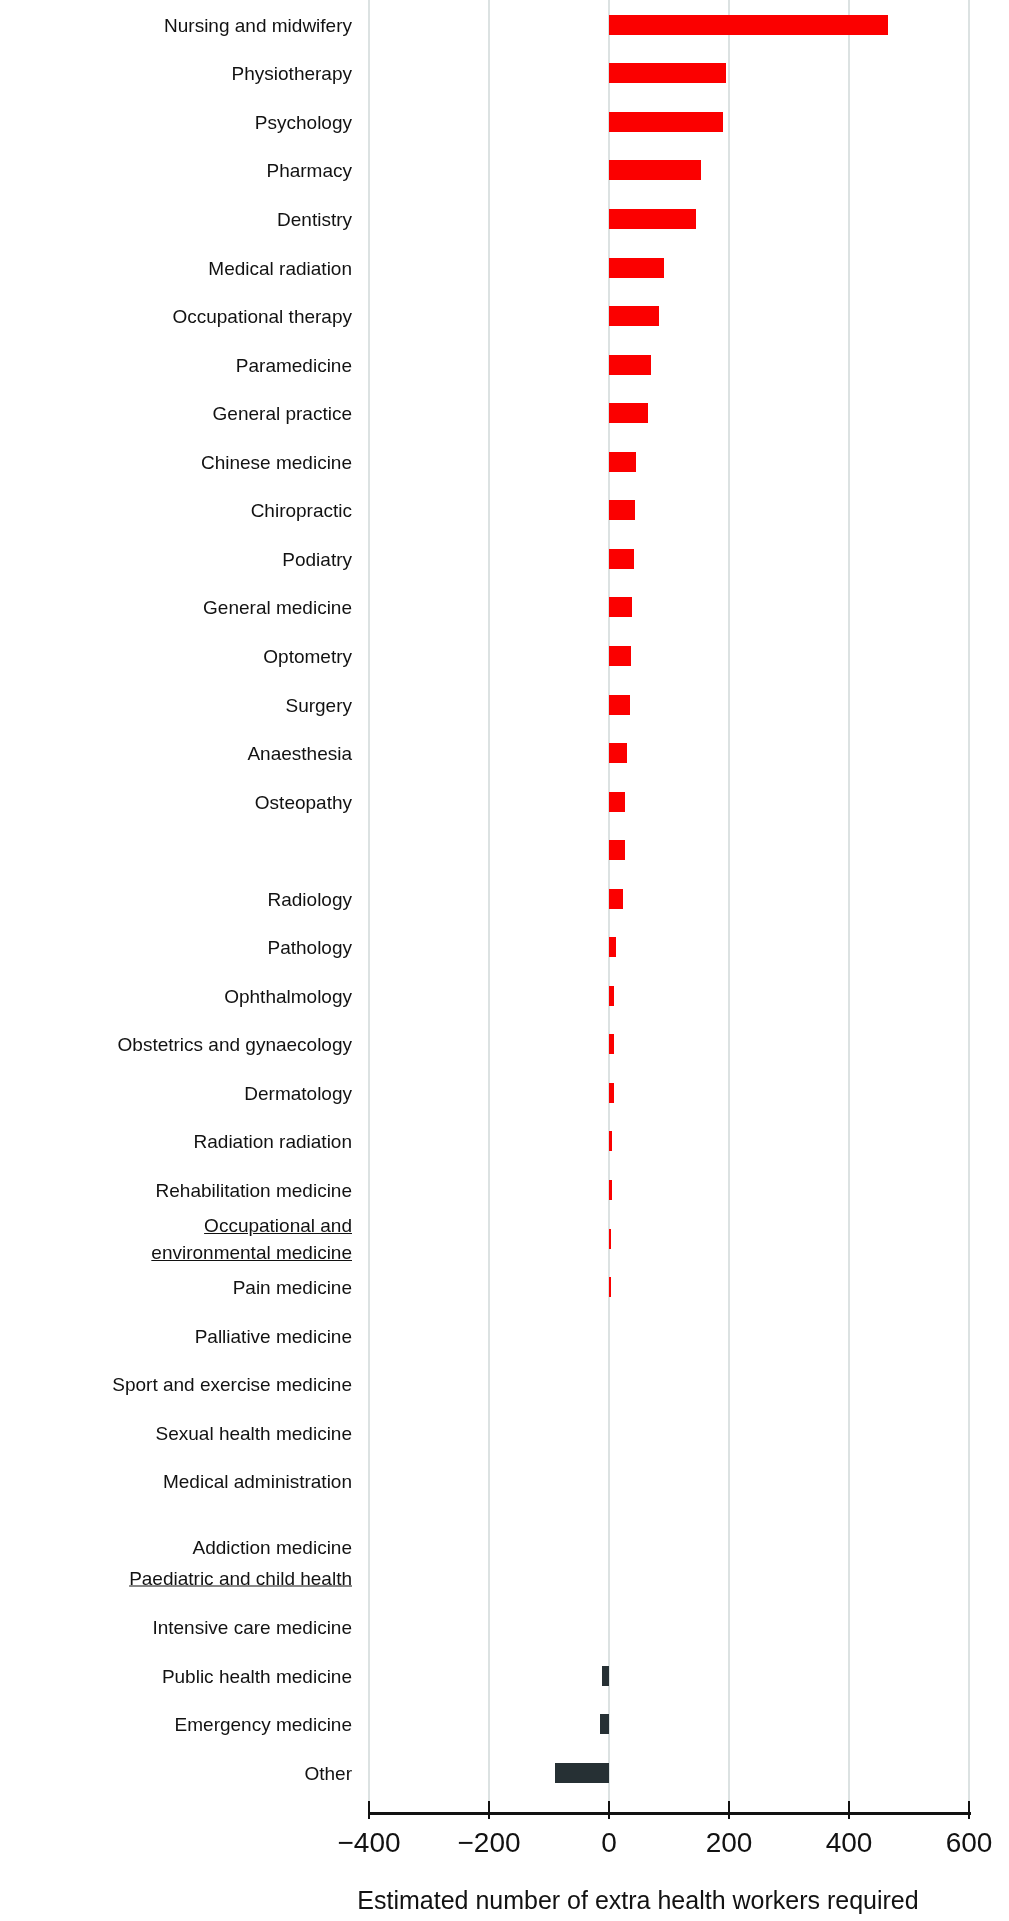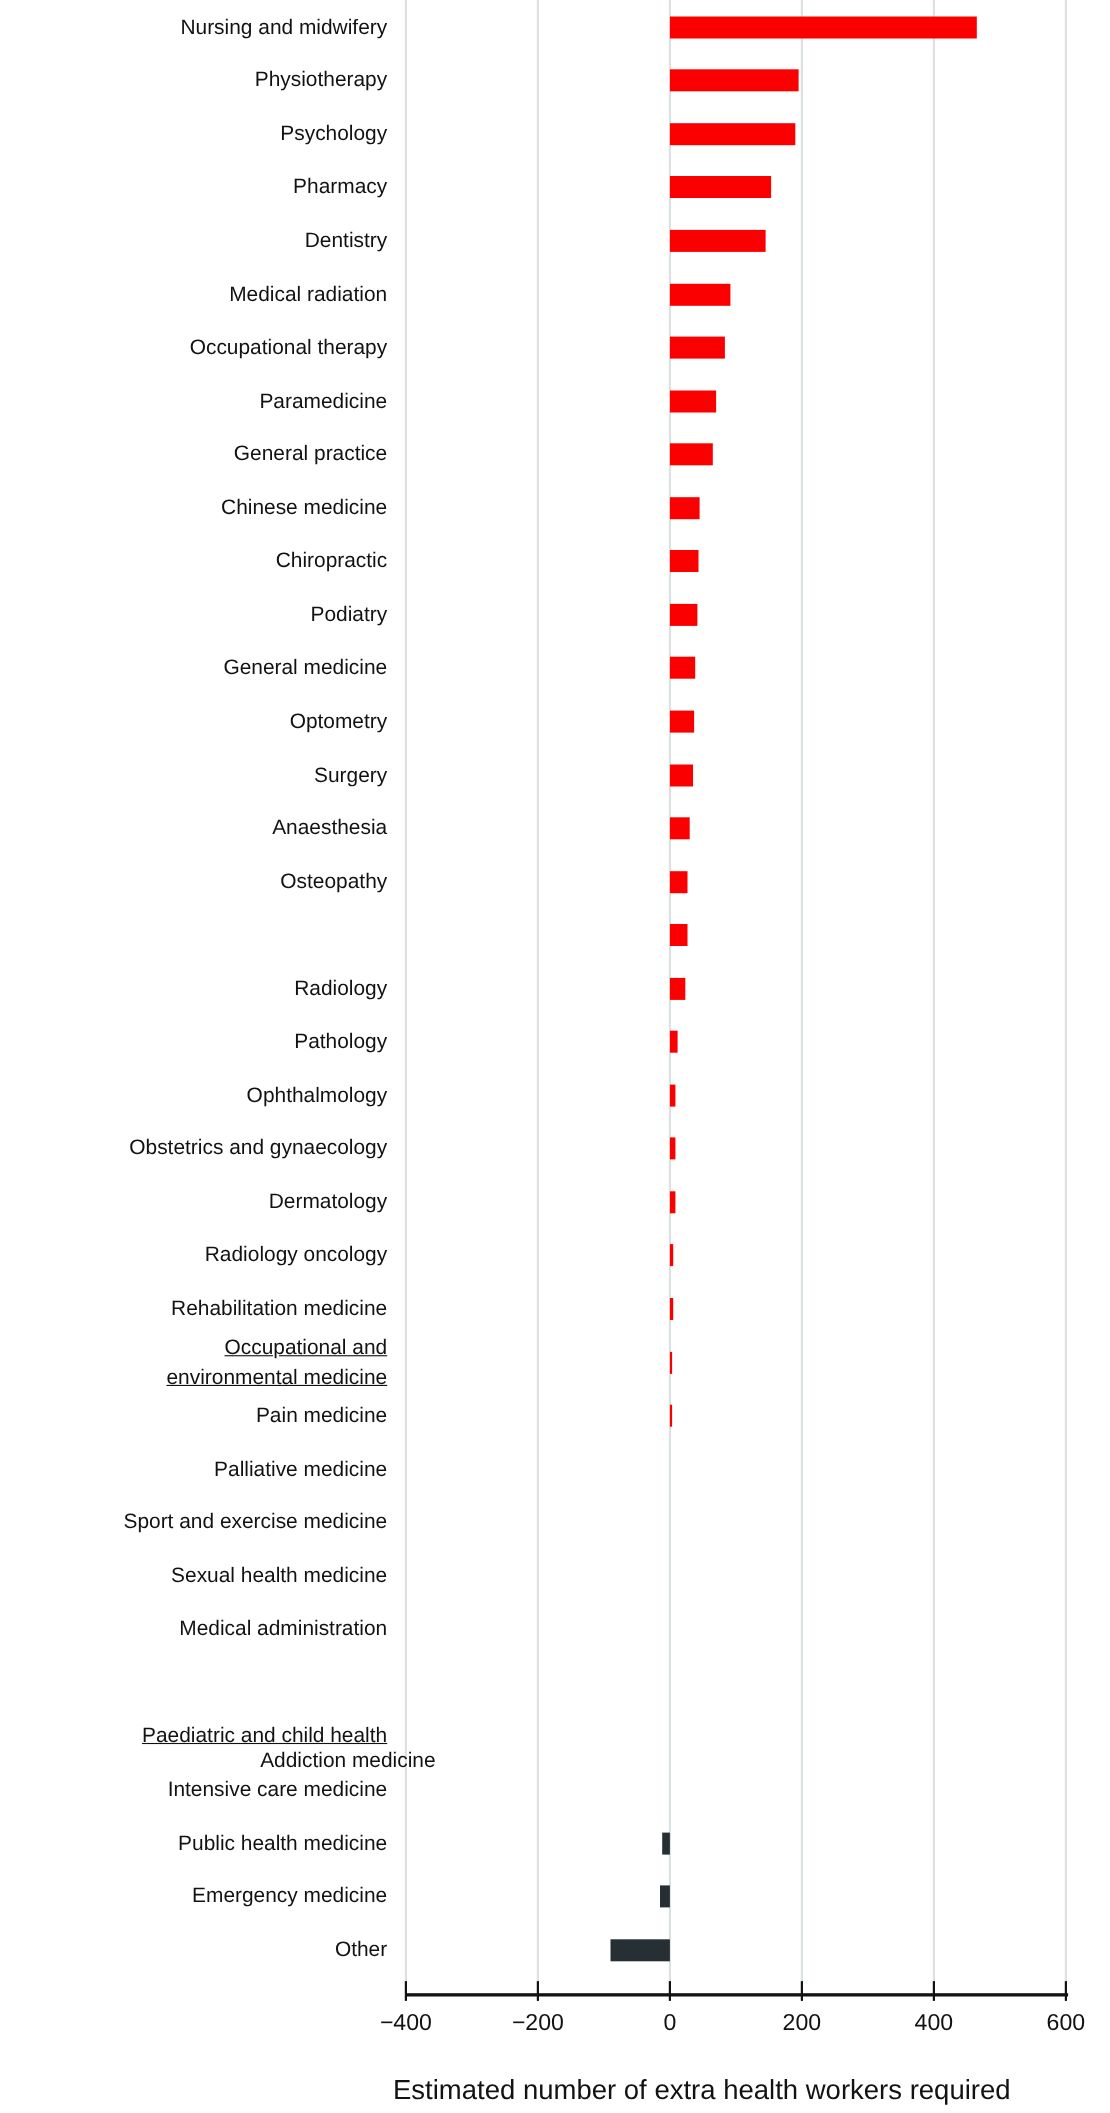--- a/index.html
+++ b/index.html
@@ -3,21 +3,21 @@
 <meta charset="utf-8">
 <style>
   html,body{margin:0;padding:0;background:#ffffff;}
   body{width:1009px;height:1921px;position:relative;font-family:"Liberation Sans",sans-serif;}
   #chart{position:absolute;left:0;top:0;width:1009px;height:1921px;}
   .gridline{position:absolute;top:0;width:2px;}
   .bar{position:absolute;height:20px;}
   .cat-label{position:absolute;left:0;width:352px;text-align:right;font-size:19px;line-height:27px;color:#121212;transform:translateY(-50%);white-space:pre-line;}
   .axis-line{position:absolute;height:3px;}
   .tick{position:absolute;width:2px;}
-  .tick-label{position:absolute;width:120px;text-align:center;font-size:21px;color:#121212;}
+  .tick-label{position:absolute;width:120px;text-align:center;font-size:28px;color:#121212;}
   .x-axis-title{position:absolute;left:270px;width:736px;top:1886px;text-align:center;font-size:25px;color:#121212;}
 </style>
 </head>
 <body>
 
 <div id="chart">
   <div class="x-axis-title">Estimated number of extra health workers required</div>
 <div class="gridline" style="left: 368px; height: 1812px; background: rgb(220, 226, 226);"></div>
     <div class="gridline" style="left: 488px; height: 1812px; background: rgb(220, 226, 226);"></div>
     <div class="gridline" style="left: 608px; height: 1812px; background: rgb(220, 226, 226);"></div>
@@ -62,34 +62,34 @@
     <div class="cat-label" style="top: 898.7px;">Radiology</div>
     <div class="bar" style="left: 609px; top: 888.7px; width: 14.4px; background: rgb(251, 0, 0);"></div>
     <div class="cat-label" style="top: 947.25px;">Pathology</div>
     <div class="bar" style="left: 609px; top: 937.25px; width: 7.2px; background: rgb(251, 0, 0);"></div>
     <div class="cat-label" style="top: 995.8px;">Ophthalmology</div>
     <div class="bar" style="left: 609px; top: 985.8px; width: 4.8px; background: rgb(251, 0, 0);"></div>
     <div class="cat-label" style="top: 1044.35px;">Obstetrics and gynaecology</div>
     <div class="bar" style="left: 609px; top: 1034.35px; width: 4.8px; background: rgb(251, 0, 0);"></div>
     <div class="cat-label" style="top: 1092.9px;">Dermatology</div>
     <div class="bar" style="left: 609px; top: 1082.9px; width: 4.8px; background: rgb(251, 0, 0);"></div>
-    <div class="cat-label" style="top: 1141.45px;">Radiology oncology</div>
+    <div class="cat-label" style="top: 1141.45px;">Radiation radiation</div>
     <div class="bar" style="left: 609px; top: 1131.45px; width: 3px; background: rgb(251, 0, 0);"></div>
     <div class="cat-label" style="top: 1190px;">Rehabilitation medicine</div>
     <div class="bar" style="left: 609px; top: 1180px; width: 3px; background: rgb(251, 0, 0);"></div>
     <div class="cat-label" style="top: 1238.55px; text-decoration: underline;">Occupational and
 environmental medicine</div>
     <div class="bar" style="left: 609px; top: 1228.55px; width: 1.8px; background: rgb(251, 0, 0);"></div>
     <div class="cat-label" style="top: 1287.1px;">Pain medicine</div>
     <div class="bar" style="left: 609px; top: 1277.1px; width: 1.8px; background: rgb(251, 0, 0);"></div>
     <div class="cat-label" style="top: 1335.65px;">Palliative medicine</div>
     <div class="cat-label" style="top: 1384.2px;">Sport and exercise medicine</div>
     <div class="cat-label" style="top: 1432.75px;">Sexual health medicine</div>
     <div class="cat-label" style="top: 1481.3px;">Medical administration</div>
-    <div class="cat-label" style="top: 1601px; padding-left: 44px;">Addiction medicine</div>
+    <div class="cat-label" style="top: 1547px;">Addiction medicine</div>
     <div class="cat-label" style="top: 1578.4px; text-decoration: underline;">Paediatric and child health</div>
     <div class="cat-label" style="top: 1626.95px;">Intensive care medicine</div>
     <div class="cat-label" style="top: 1675.5px;">Public health medicine</div>
     <div class="bar" style="left: 601.8px; top: 1665.5px; width: 7.2px; background: rgb(38, 48, 52);"></div>
     <div class="cat-label" style="top: 1724.05px;">Emergency medicine</div>
     <div class="bar" style="left: 600px; top: 1714.05px; width: 9px; background: rgb(38, 48, 52);"></div>
     <div class="cat-label" style="top: 1772.6px;">Other</div>
     <div class="bar" style="left: 555px; top: 1762.6px; width: 54px; background: rgb(38, 48, 52);"></div>
     <div class="axis-line" style="left: 369px; top: 1812px; width: 602px; background: rgb(18, 18, 18);"></div>
     <div class="tick" style="left: 368px; top: 1801px; height: 18px; background: rgb(18, 18, 18);"></div>

